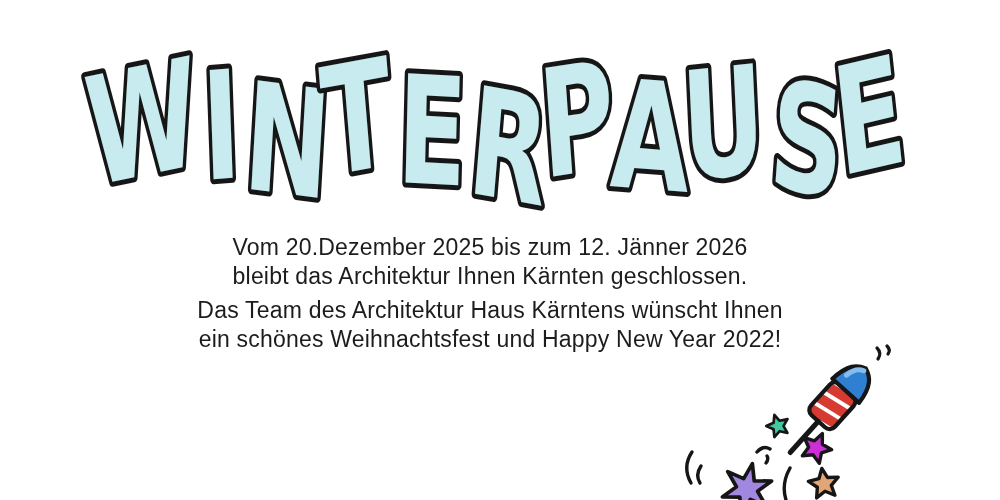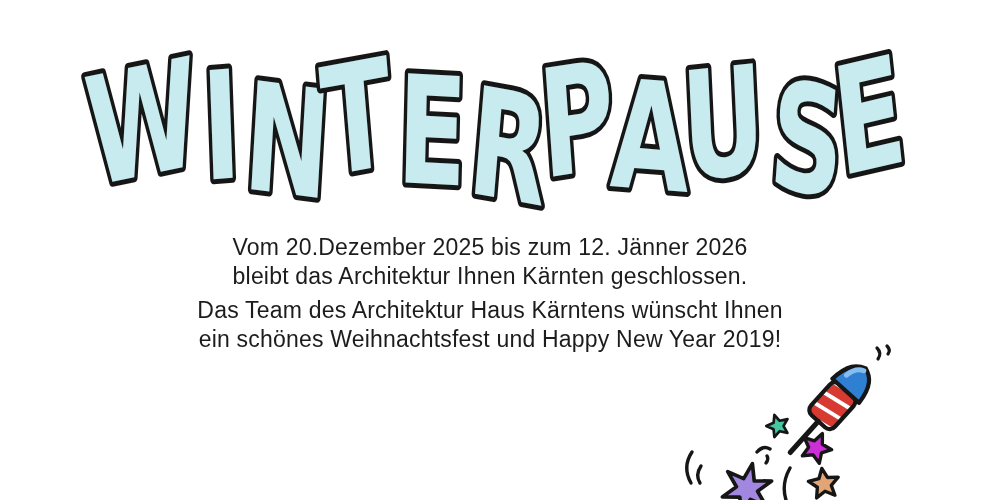--- a/index.html
+++ b/index.html
@@ -57,21 +57,21 @@
     <text x="92" y="140" textLength="818" lengthAdjust="spacingAndGlyphs" rotate="-8 -3 5 -7 2 7 -6 3 -4 6 -9" dy="0 -6 8 -12 6 10 -14 8 -6 6 -10" stroke="#161616" stroke-width="10" fill="#c7ebee">WINTERPAUSE</text>
   </svg>
 
   <p class="msg" id="closure">
     <span>Vom 20.Dezember 2025 bis zum 12. Jänner 2026</span>
     <span>bleibt das Architektur Ihnen Kärnten geschlossen.</span>
   </p>
 
   <p class="msg" id="greeting">
     <span>Das Team des Architektur Haus Kärntens wünscht Ihnen</span>
-    <span>ein schönes Weihnachtsfest und Happy New Year 2019!</span>
+    <span>ein schönes Weihnachtsfest und Happy New Year 2022!</span>
   </p>
 
   <svg class="firework-svg" viewBox="655 333 265 167" aria-hidden="true">
     <defs>
       <clipPath id="rocket-body-clip">
         <rect x="812" y="383" width="32" height="42" rx="7"></rect>
       </clipPath>
     </defs>
 
     <g fill="none" stroke="#161616" stroke-width="3.2" stroke-linecap="round">

